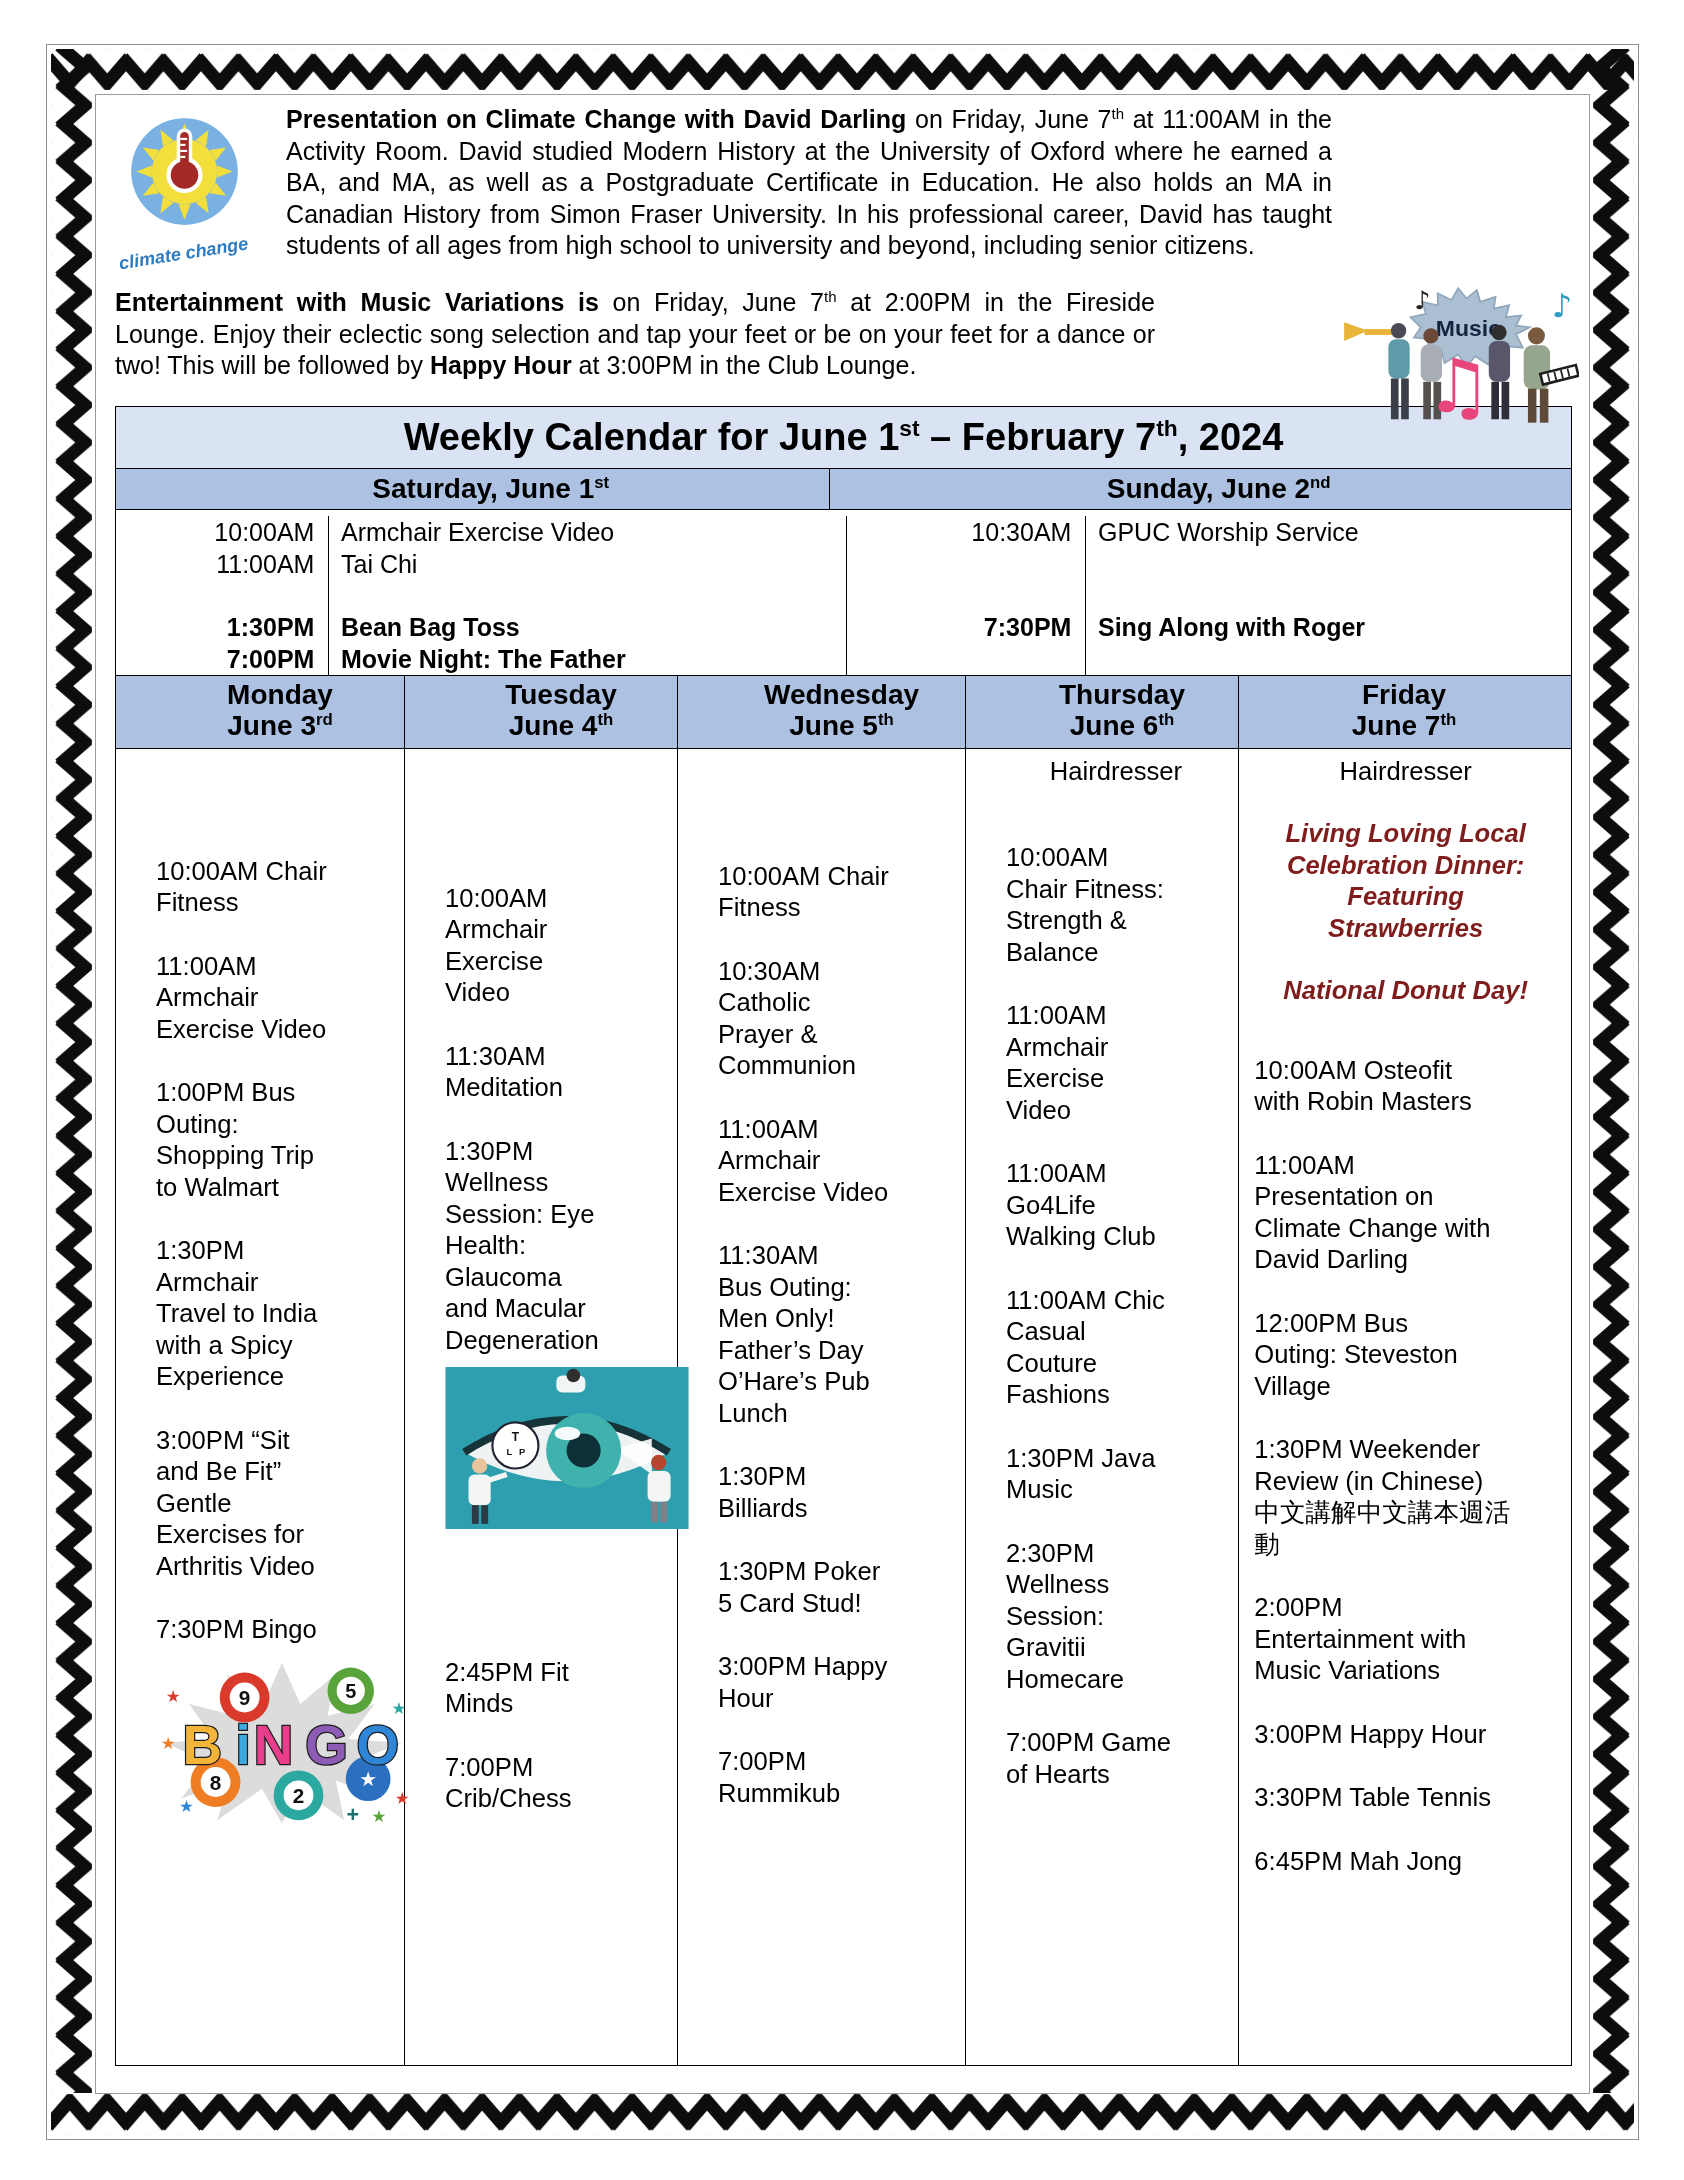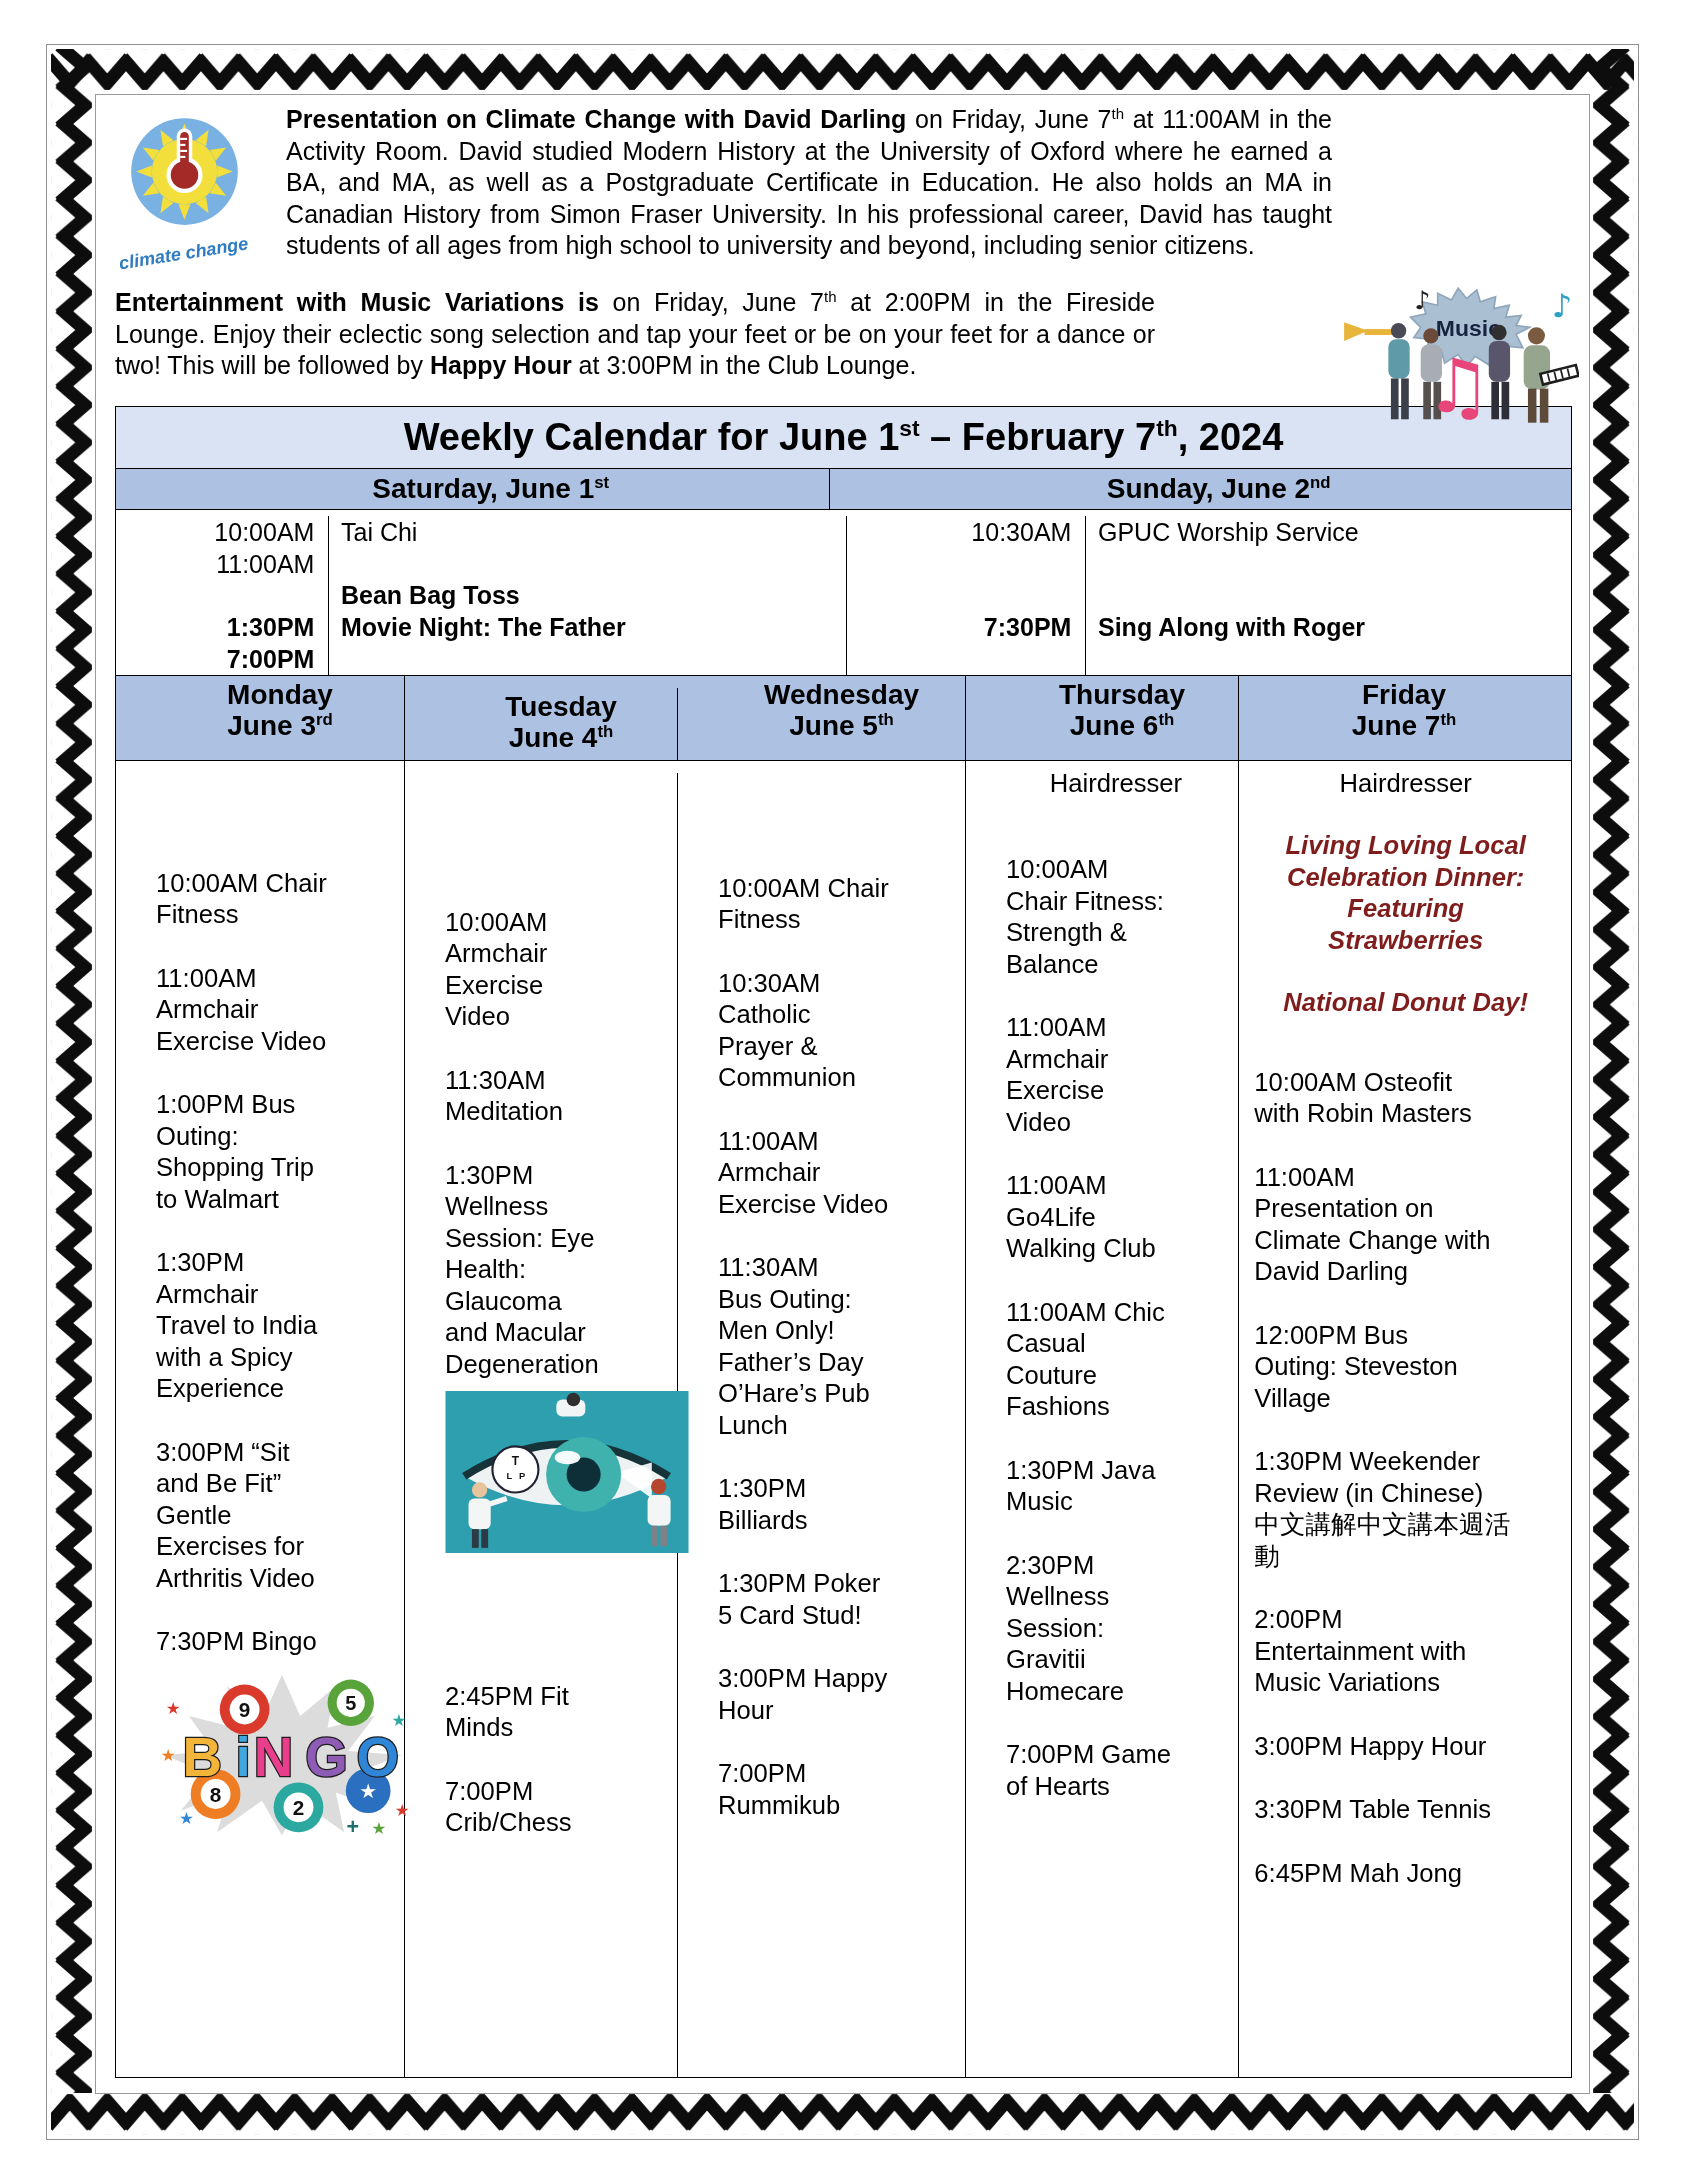--- a/index.html
+++ b/index.html
@@ -42,21 +42,21 @@
   .we-cell{font-size:25px;line-height:32px;}
   .gap{margin-top:31px;}
   .sun-gap{margin-top:63px;}
 
   .dh{display:flex;background:#adc2e2;border-bottom:1.7px solid #000;}
   .dh-cell{box-sizing:border-box;text-align:center;font-weight:700;font-size:28px;
            line-height:31px;padding:3.4px 0 6.8px 0;}
   .days{display:flex;min-height:1316px;align-items:stretch;}
   .day-col{box-sizing:border-box;padding:5.1px 12px 13.6px 15.3px;}
   .bdr{border-right:1.7px solid #000;padding-left:40px;}
-  .w0{width:289px;}.w1{width:273px;margin-top:12px;}.w2{width:288px;}.w3{width:273px;}.w4{width:330px;}
+  .w0{width:289px;}.w1{width:273px;}.w2{width:288px;}.w3{width:273px;}.w4{width:330px;}
 
   .ev{font-size:25.6px;line-height:31.5px;margin-top:32px;white-space:pre-line;}
   .ev.b{font-weight:400;}
   .ev.red{color:#7f1d1d;font-weight:700;font-style:italic;text-align:center;white-space:pre-line;margin-top:31px;}
   .ev.ctr{text-align:center;}
   .mt0{margin-top:1.7px;}
   .mt8{margin-top:8.5px;}
   .mt120{margin-top:102px;}
   .mt126{margin-top:107px;}
   .mt152{margin-top:129px;}
@@ -183,20 +183,21 @@
     </div>
 
     <div class="we-body">
       <div class="we-col t1">
         <div class="we-cell">10:00AM</div>
         <div class="we-cell">11:00AM</div>
         <div class="we-cell b gap">1:30PM</div>
         <div class="we-cell b">7:00PM</div>
       </div>
       <div class="we-col e1">
+        <div class="we-cell">Armchair Exercise Video</div>
         <div class="we-cell">Tai Chi</div>
         <div class="we-cell b gap">Bean Bag Toss</div>
         <div class="we-cell b">Movie Night: The Father</div>
       </div>
       <div class="we-col t2">
         <div class="we-cell">10:30AM</div>
         <div class="we-cell b sun-gap">7:30PM</div>
       </div>
       <div class="we-col e2">
         <div class="we-cell">GPUC Worship Service</div>

